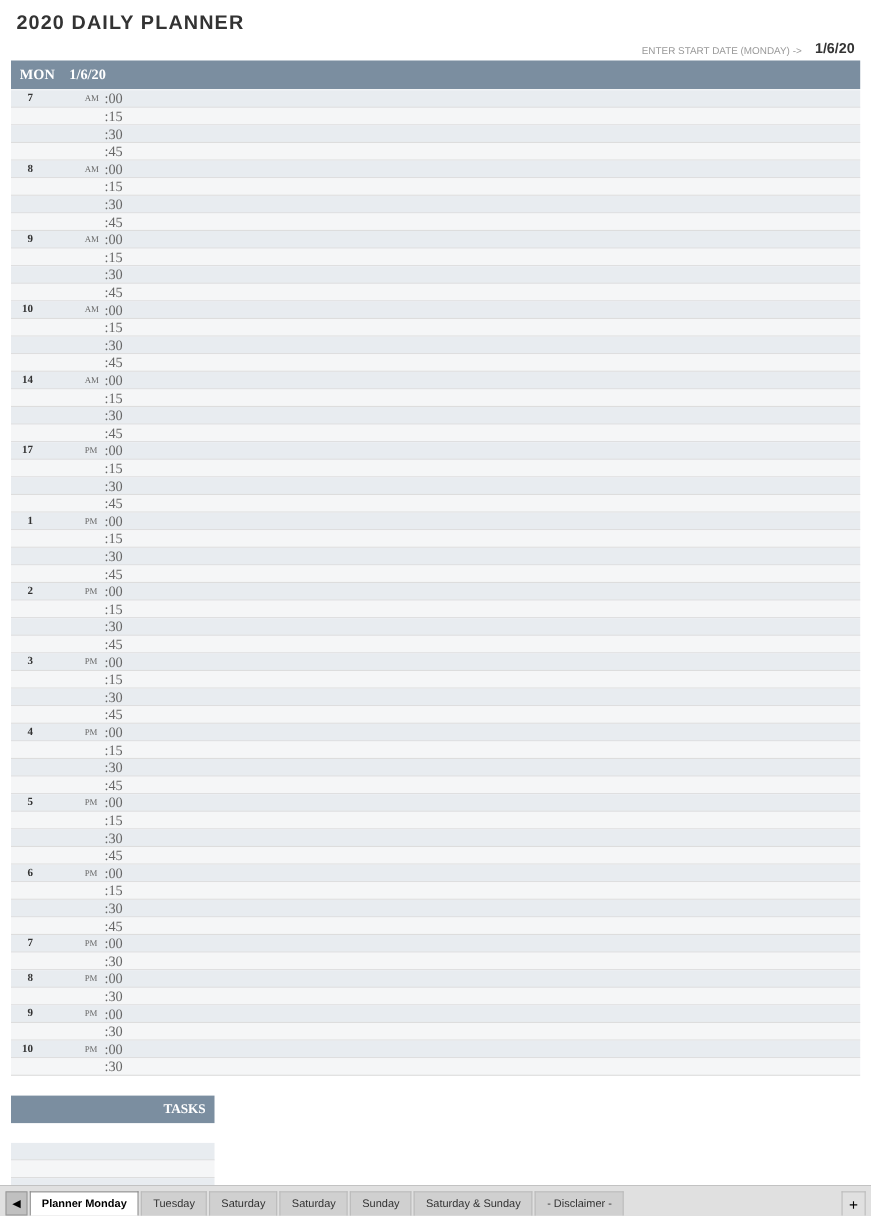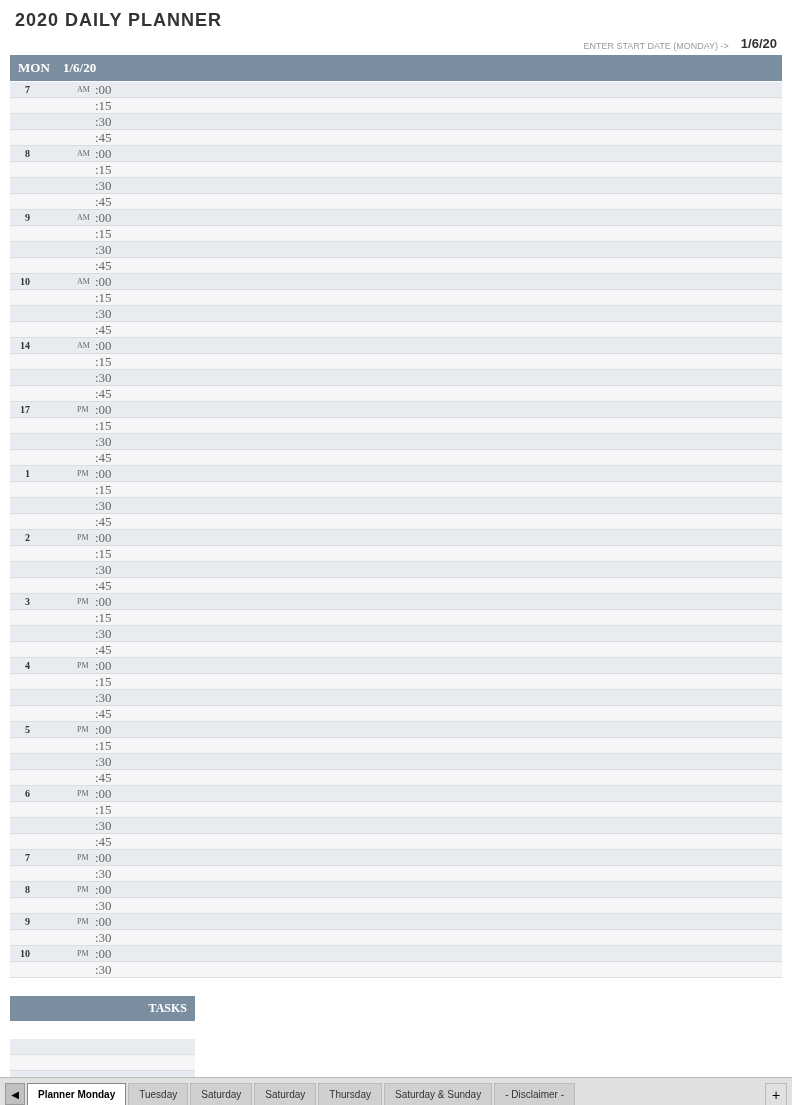--- a/index.html
+++ b/index.html
@@ -652,18 +652,18 @@
   </div>
 </div>
 
 <div class="tab-bar">
   <div class="tab-nav-btn">◀</div>
   <div id="tabs-container" style="display:flex;align-items:flex-end;gap:2px;">
       <div class="tab active">Planner Monday</div>
       <div class="tab">Tuesday</div>
       <div class="tab">Saturday</div>
       <div class="tab">Saturday</div>
-      <div class="tab">Thursday</div>
+      <div class="tab">Sunday</div>
       <div class="tab">Saturday &amp; Sunday</div>
       <div class="tab">- Disclaimer -</div>
     </div>
   <div class="tab-add">+</div>
 </div>
 
 </body></html>

